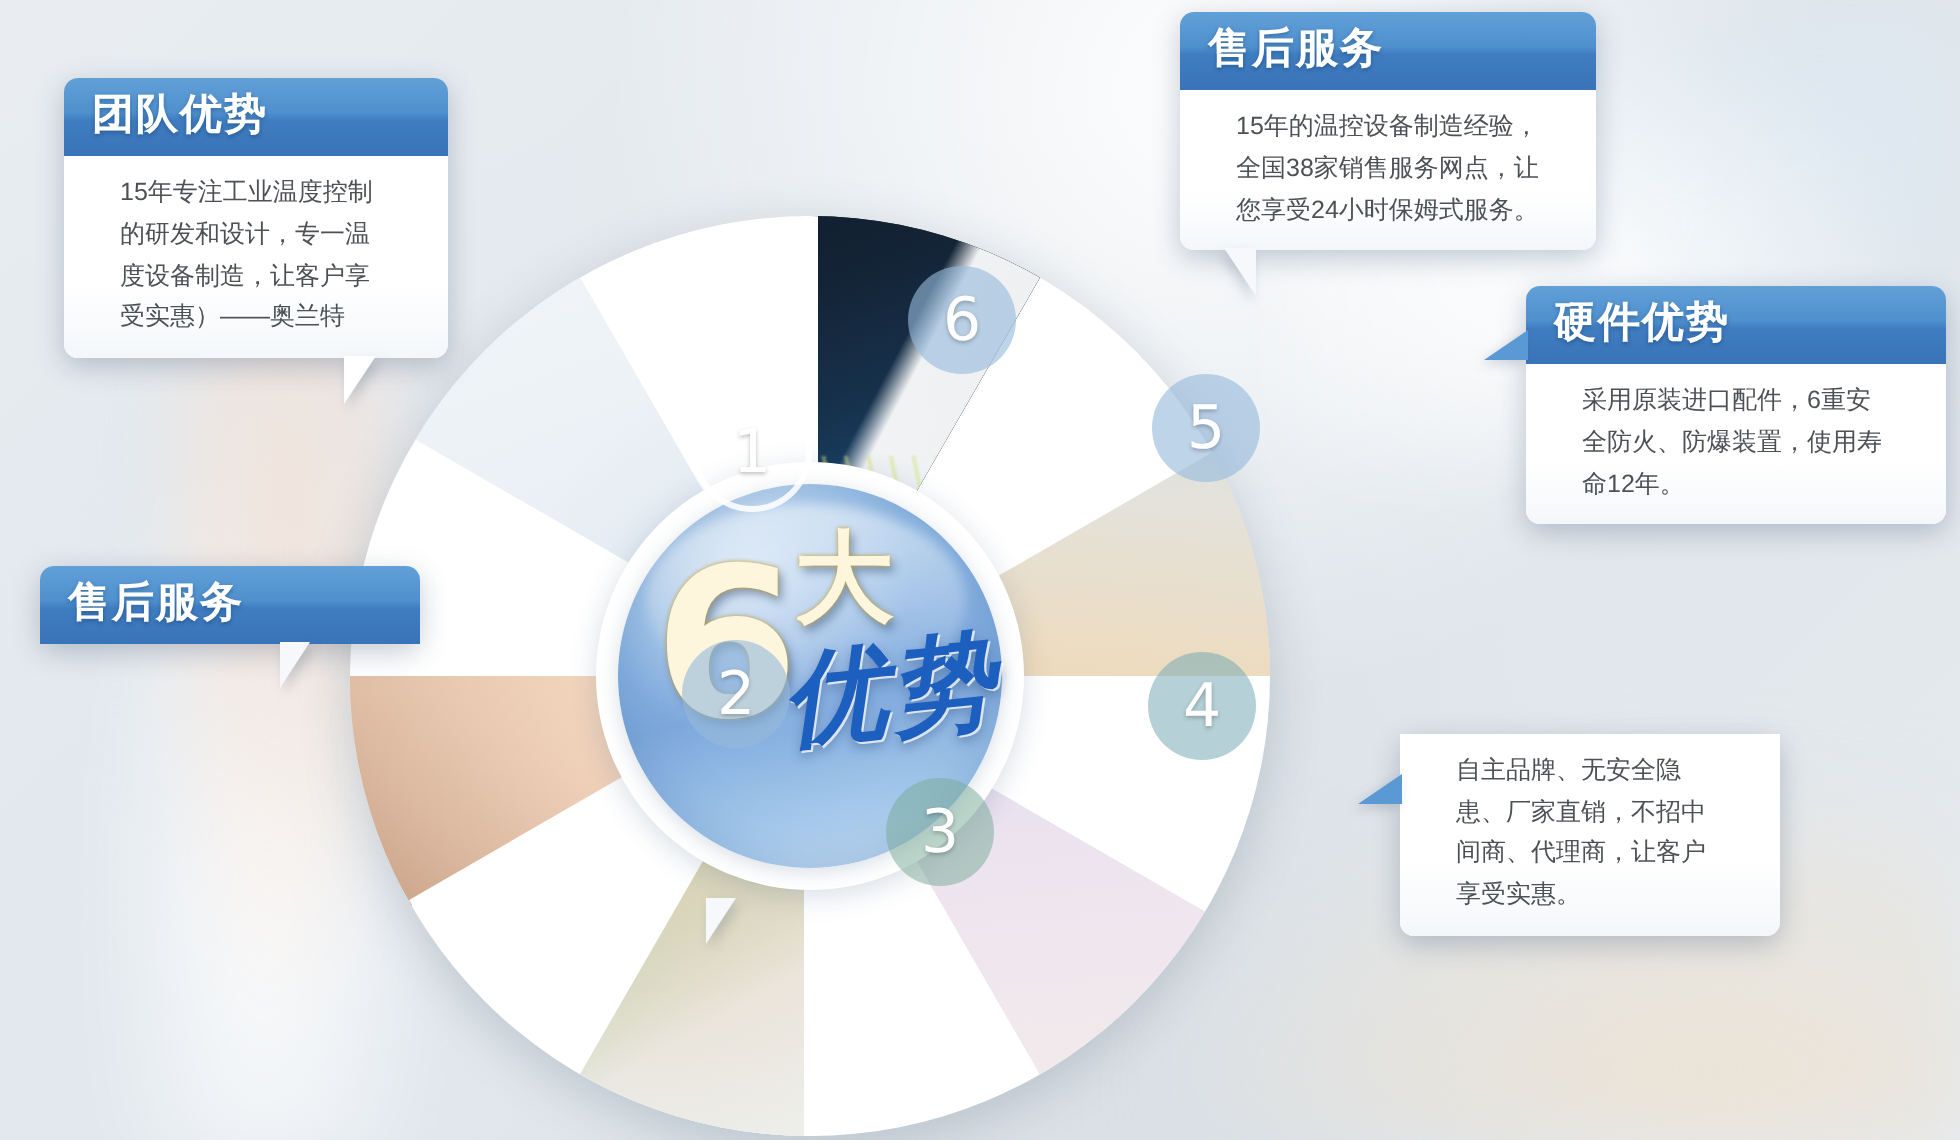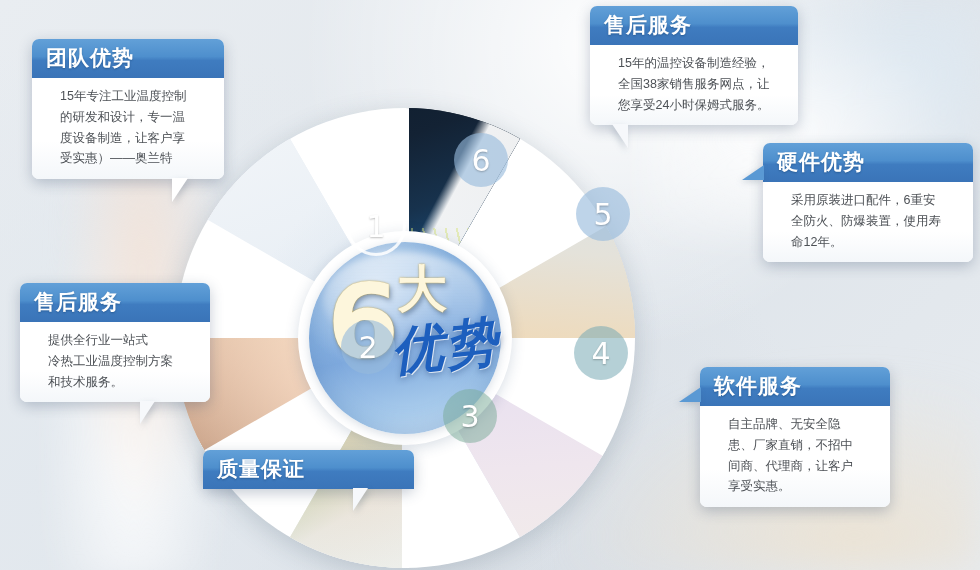--- a/index.html
+++ b/index.html
@@ -229,40 +229,37 @@
     </div>
 
   <div class="card" id="card-team">
     <div class="hd">团队优势</div>
     <div class="bd">15年专注工业温度控制的研发和设计，专一温度设备制造，让客户享受实惠）——奥兰特</div>
     <div class="tail"></div>
   </div>
 
   <div class="card" id="card-tech">
     <div class="hd">售后服务</div>
-    <div class="bd">提供全行业一站式　　冷热工业温度控制方案和技术服务。</div>
     <div class="tail"></div>
   </div>
 
   <div class="card" id="card-quality">
-    <div class="hd">质量保证</div>
     <div class="tail"></div>
   </div>
 
   <div class="card" id="card-after">
     <div class="hd">售后服务</div>
     <div class="bd">15年的温控设备制造经验，全国38家销售服务网点，让您享受24小时保姆式服务。</div>
     <div class="tail"></div>
   </div>
 
   <div class="card" id="card-hardware">
     <div class="hd">硬件优势</div>
     <div class="bd">采用原装进口配件，6重安全防火、防爆装置，使用寿命12年。</div>
     <div class="tail"></div>
   </div>
 
   <div class="card" id="card-software">
-    <div class="hd">软件服务</div>
     <div class="bd">自主品牌、无安全隐患、厂家直销，不招中间商、代理商，让客户享受实惠。</div>
     <div class="tail"></div>
   </div>
 
 </div>
 
 </body></html>

